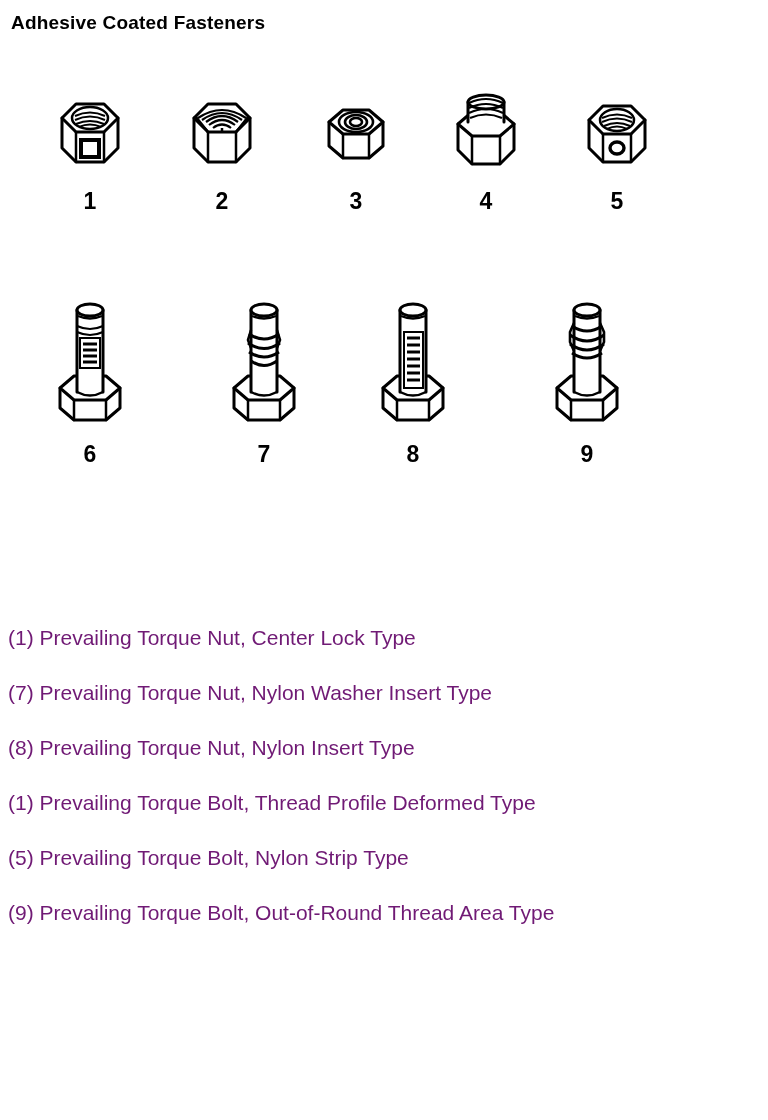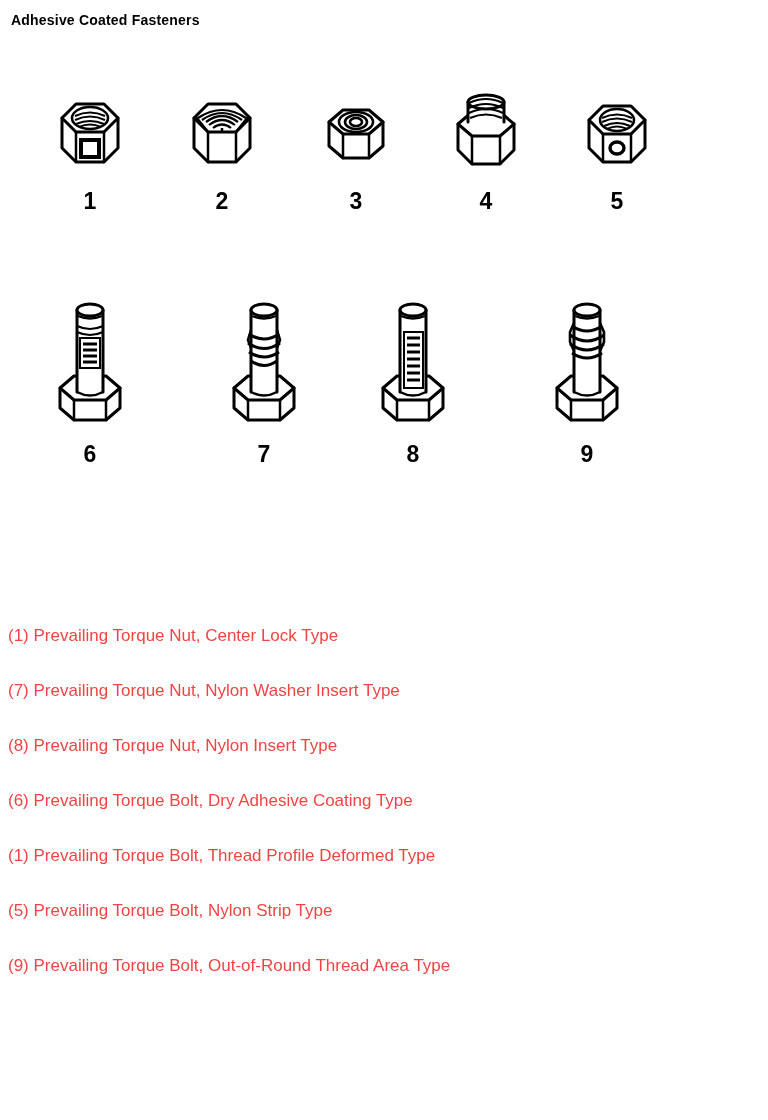--- a/index.html
+++ b/index.html
@@ -15,21 +15,21 @@
     font-family: "Liberation Sans", sans-serif;
     color: #000000;
     overflow: hidden;
   }
 
   
   .title {
     position: absolute;
     left: 11px;
     top: 12px;
-    font-size: 14px;
+    font-size: 19px;
     font-weight: bold;
     letter-spacing: 0.2px;
     color: #000000;
     white-space: nowrap;
   }
 
   
   .plate {
     position: absolute;
     left: 0;
@@ -61,24 +61,24 @@
   .row2 .fig-num { margin-top: 15px; }
 
   
   .legend {
     position: absolute;
     left: 8px;
     top: 627px;
     width: 756px;
   }
   .legend-item {
-    font-size: 17px;
+    font-size: 21px;
     line-height: 1;
     height: 55px;
-    color: #ef4444;
+    color: #701a75;
     white-space: nowrap;
   }
 </style>
 </head>
 <body>
 
 <div class="title">Adhesive Coated Fasteners</div>
 
 <div class="plate">
 
@@ -317,17 +317,16 @@
       </svg>
       <div class="fig-num">9</div>
     </div>
   </div>
 </div>
 
 <div class="legend">
   <div class="legend-item">(1) Prevailing Torque Nut, Center Lock Type</div>
   <div class="legend-item">(7) Prevailing Torque Nut, Nylon Washer Insert Type</div>
   <div class="legend-item">(8) Prevailing Torque Nut, Nylon Insert Type</div>
-  <div class="legend-item">(6) Prevailing Torque Bolt, Dry Adhesive Coating Type</div>
   <div class="legend-item">(1) Prevailing Torque Bolt, Thread Profile Deformed Type</div>
   <div class="legend-item">(5) Prevailing Torque Bolt, Nylon Strip Type</div>
   <div class="legend-item">(9) Prevailing Torque Bolt, Out-of-Round Thread Area Type</div>
 </div>
 
 </body></html>

